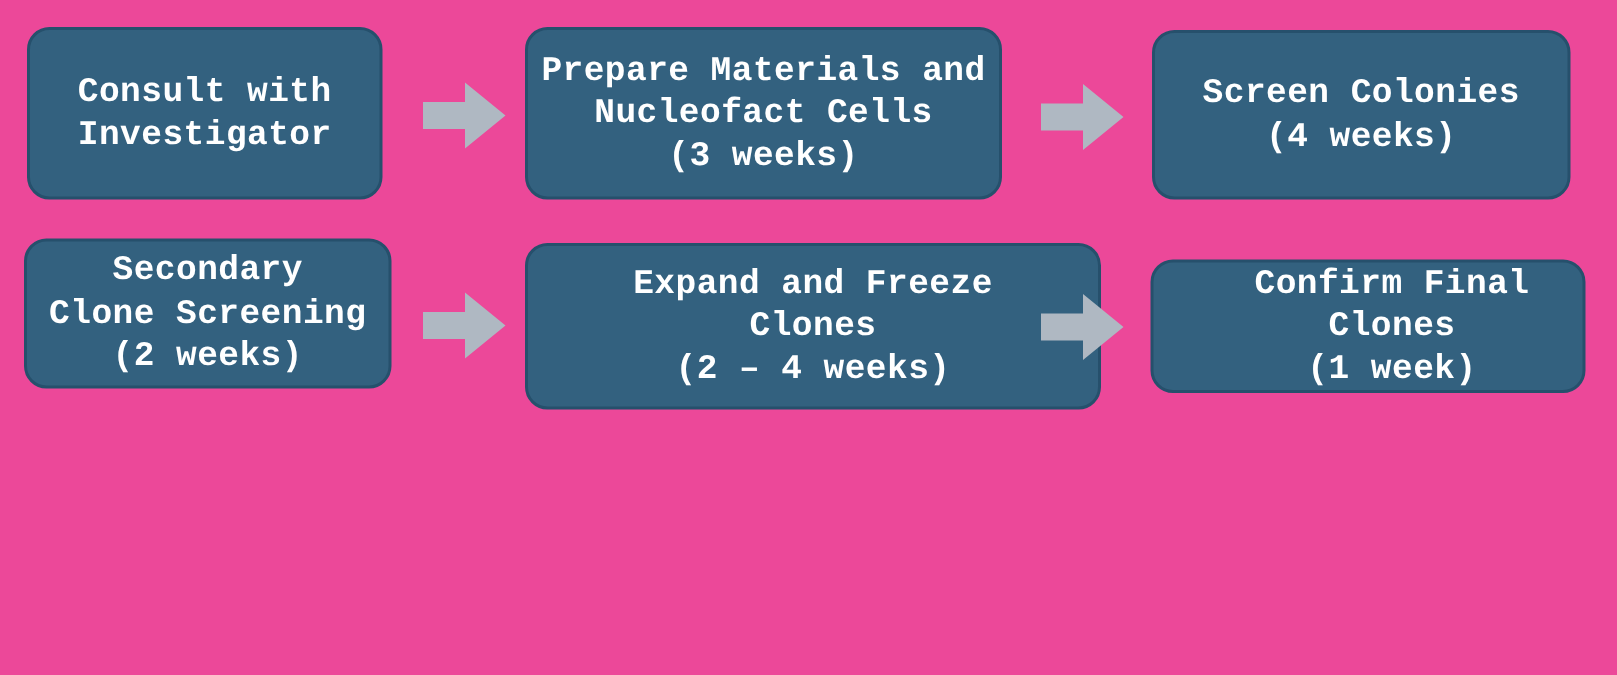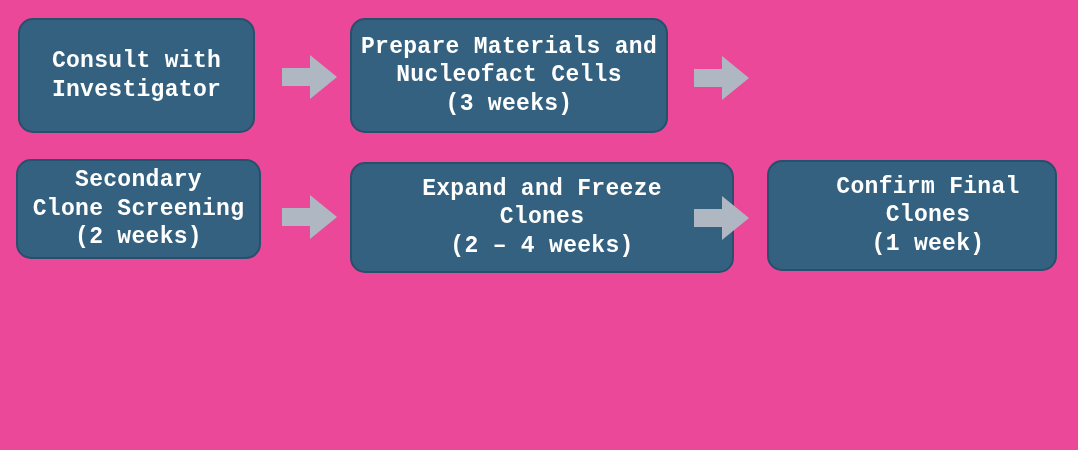--- a/index.html
+++ b/index.html
@@ -33,21 +33,21 @@
     width: 56px;
     height: 48px;
   }
   .arrow polygon { fill: #AFB8C2; }
 
   .b-consult   { left: 18px;  top: 18px;  width: 237px; height: 115px; }
   .b-prepare   { left: 350px; top: 18px;  width: 318px; height: 115px; }
   .b-screen    { left: 768px; top: 20px;  width: 279px; height: 113px; }
   .b-secondary { left: 16px;  top: 159px; width: 245px; height: 100px; }
   .b-expand    { left: 350px; top: 162px; width: 384px; height: 111px; }
-  .b-confirm   { left: 767px; top: 160px; width: 290px; height: 111px; padding-left: 32px; }
+  .b-confirm   { left: 767px; top: 173px; width: 290px; height: 89px; padding-left: 32px; }
   .b-total     { left: 347px; top: 328px; width: 326px; height: 114px; }
 
   .a1 { left: 282px; top: 53px;  }
   .a2 { left: 694px; top: 54px;  }
   .a3 { left: 282px; top: 193px; }
   .a4 { left: 694px; top: 194px; }
 </style>
 </head>
 <body>
 
@@ -61,20 +61,22 @@
   </svg>
 
   <div class="box b-prepare">Prepare Materials and
 Nucleofact Cells
 (3 weeks)</div>
 
   <svg class="arrow a2" viewBox="0 0 56 48" aria-hidden="true">
     <polygon points="0,15 28,15 28,2 55,24 28,46 28,33 0,33"></polygon>
   </svg>
 
+  <div class="box b-screen">Screen Colonies
+(4 weeks)</div>
 
   <div class="box b-secondary">Secondary
 Clone Screening
 (2 weeks)</div>
 
   <svg class="arrow a3" viewBox="0 0 56 48" aria-hidden="true">
     <polygon points="0,15 28,15 28,2 55,24 28,46 28,33 0,33"></polygon>
   </svg>
 
   <div class="box b-expand">Expand and Freeze

